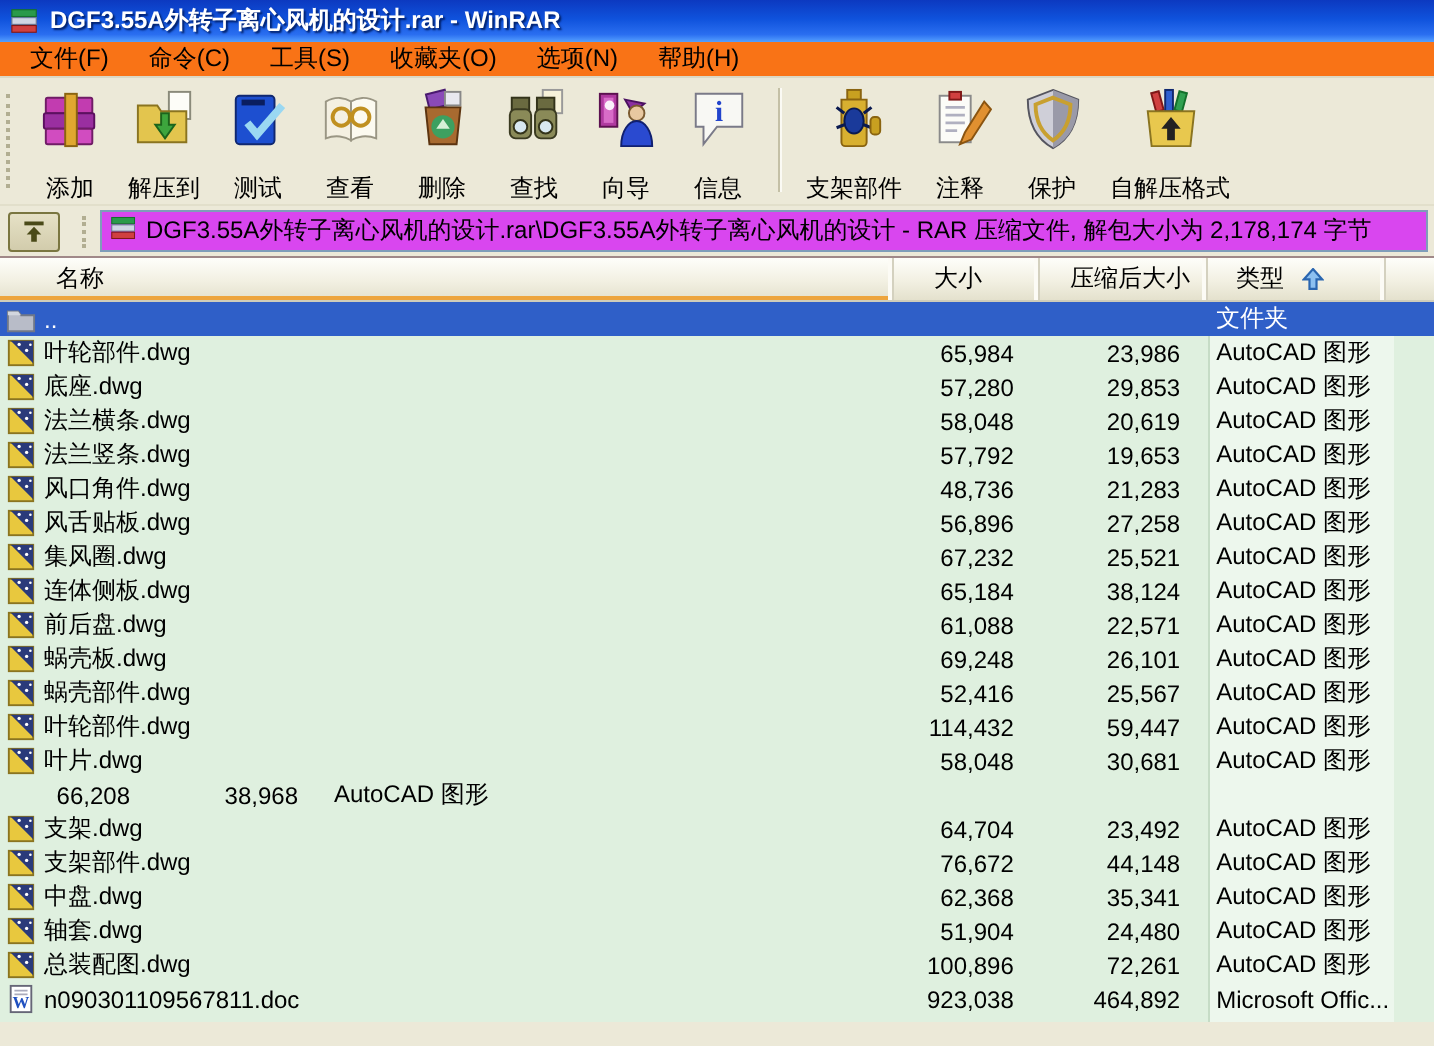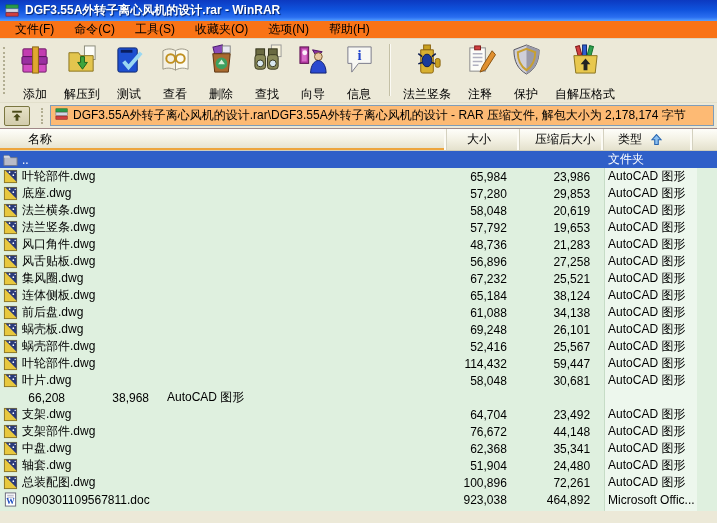--- a/index.html
+++ b/index.html
@@ -23,21 +23,21 @@
   .tbtn{display:flex;flex-direction:column;align-items:center;justify-content:flex-start;min-width:46px;height:58px;padding:2px 5px 0 5px;border:1px solid transparent;border-radius:2px}
   .tbtn svg{width:31px;height:31px;display:block}
   .tlabel{margin-top:13px;white-space:nowrap;line-height:13px}
   .tsep{width:1px;flex:0 0 1px;height:52px;margin:3px 7px 0 7px;background:#c4c0a6;box-shadow:1px 0 0 #fbfaf4}
 
   
   .addressbar{height:26px;flex:0 0 26px;background:#ECE9D8;display:flex;align-items:center;padding:0 3px 0 4px;gap:5px;border-bottom:1px solid #a08888}
   .upbtn{width:26px;height:20px;flex:0 0 26px;display:flex;align-items:center;justify-content:center;background:linear-gradient(#e6e1c6,#d2ccac);border:1px solid #7a7640;border-radius:2px}
   .upbtn svg{width:14px;height:14px;display:block}
   .agrip{width:4px;height:16px;border-left:2px dotted #b2ae92;margin-left:6px}
-  .combo{flex:1;height:21px;background:#fdba74;border:1px solid #7F9DB9;display:flex;align-items:center;padding:0 4px;gap:4px;overflow:hidden;white-space:nowrap}
+  .combo{flex:1;height:21px;background:#d946ef;border:1px solid #7F9DB9;display:flex;align-items:center;padding:0 4px;gap:4px;overflow:hidden;white-space:nowrap}
   .combo svg{width:14px;height:14px;flex:0 0 14px}
   .combo .atext{overflow:hidden;white-space:nowrap}
 
   
   .header{height:22px;flex:0 0 22px;display:flex;background:linear-gradient(#fefefa,#f2f0e2 55%,#e4e1cd);border-bottom:1px solid #cfccba;align-items:stretch}
   .hseg{display:flex;align-items:center;border-right:1px solid #d4d1bf;box-shadow:inset -2px 0 0 #fcfbf5}
   .hname{width:447px;padding-left:28px;box-shadow:inset -2px 0 0 #fcfbf5, inset 0 -2px 0 #EDA53E}
   .hsize{width:73px;justify-content:center;padding-right:8px}
   .hpacked{width:84px;justify-content:flex-end;padding-right:8px}
   .htype{width:89px;padding-left:14px;gap:9px}
@@ -198,21 +198,21 @@
     <div class="tbtn">
       <span>
           <svg viewBox="0 0 32 32">
             <rect x="12" y="1" width="7" height="5" fill="#c8a020" stroke="#8a6410"></rect>
             <path d="M9 6 h13 v22 a2 2 0 0 1 -2 2 h-9 a2 2 0 0 1 -2 -2 z" fill="#d8b030" stroke="#8a6410"></path>
             <ellipse cx="15.5" cy="17" rx="5" ry="6.5" fill="#1a3a9a" stroke="#0a1a50"></ellipse>
             <path d="M10.5 13 l-4 -3 M10.5 19 l-4 1.5 M20.5 13 l4 -3 M20.5 19 l4 1.5" stroke="#0a1a50" stroke-width="1.6"></path>
             <rect x="24" y="15" width="5" height="9" rx="2" fill="#c8a020" stroke="#8a6410"></rect>
           </svg>
         </span>
-      <span class="tlabel">法兰竖条</span>
+      <span class="tlabel">支架部件</span>
     </div>
 
     <div class="tbtn">
       <span>
           <svg viewBox="0 0 32 32">
             <rect x="5" y="4" width="16" height="24" fill="#fcfcf8" stroke="#8a8a8a"></rect>
             <path d="M8 10 h10 M8 14 h10 M8 18 h10 M8 22 h6" stroke="#b0b0c0" stroke-width="1.5"></path>
             <rect x="10" y="2" width="6" height="4" fill="#d04040" stroke="#801818"></rect>
             <path d="M28 7 L18 23 l-2.5 6 l6 -2.5 L31.5 11 z" fill="#e09030" stroke="#8a5410"></path>
           </svg>
@@ -475,21 +475,21 @@
                 <polygon points="2.5,1.5 14.5,1.5 14.5,13.5" fill="#2a3a7a"></polygon>
                 <circle cx="7" cy="3.4" r="0.9" fill="#fff"></circle>
                 <circle cx="11" cy="6.6" r="0.9" fill="#fff"></circle>
                 <circle cx="13" cy="3.6" r="0.7" fill="#fff"></circle>
               </svg>
 
             </span>
             <span>前后盘.dwg</span>
           </span>
           <span class="c-size">61,088</span>
-          <span class="c-packed">34,138</span>
+          <span class="c-packed">22,571</span>
           <span class="c-type">AutoCAD 图形</span>
         </div>
 
         <div class="row" data-icon="dwg">
           <span class="c-name">
             <span class="ficon">
 
               <svg class="i-dwg" viewBox="0 0 16 16">
                 <rect x="1.5" y="1.5" width="13" height="13" fill="#e8c83e" stroke="#8a7420"></rect>
                 <polygon points="2.5,1.5 14.5,1.5 14.5,13.5" fill="#2a3a7a"></polygon>

